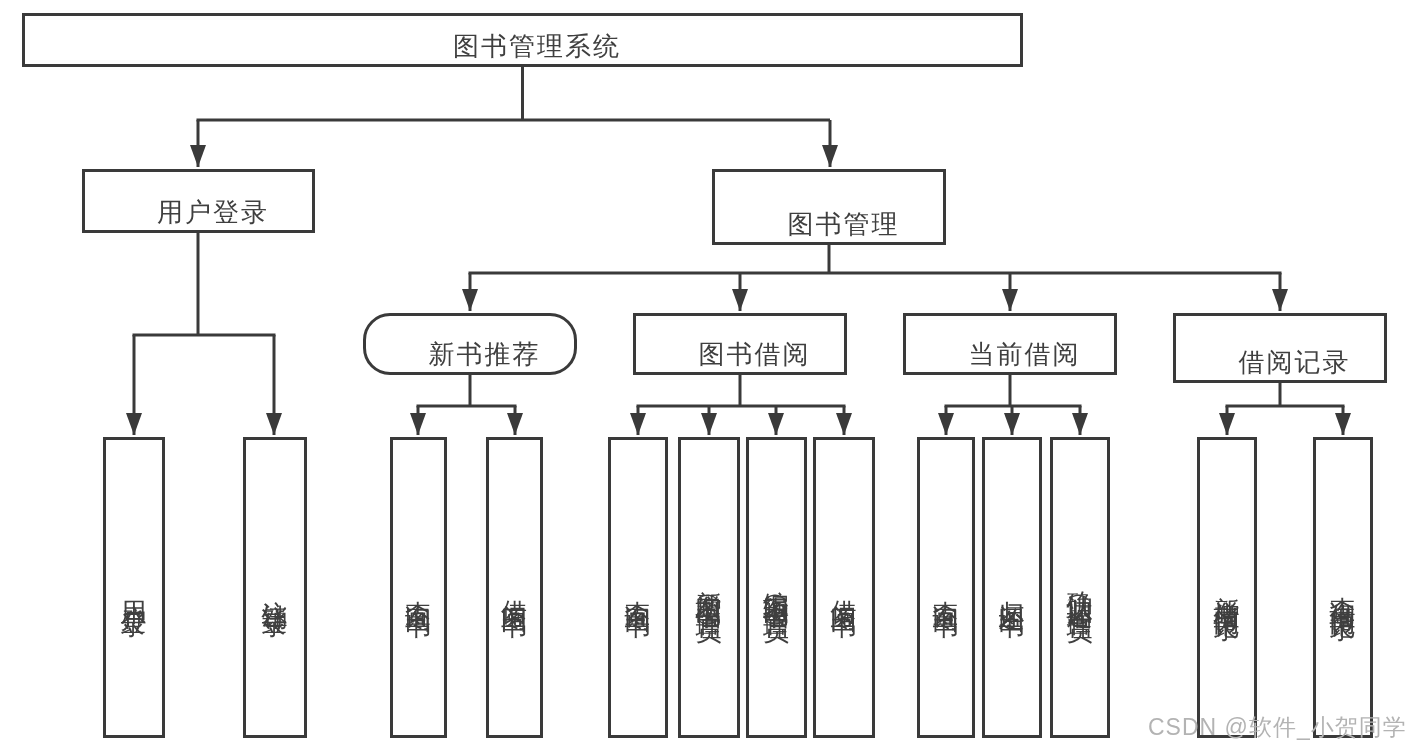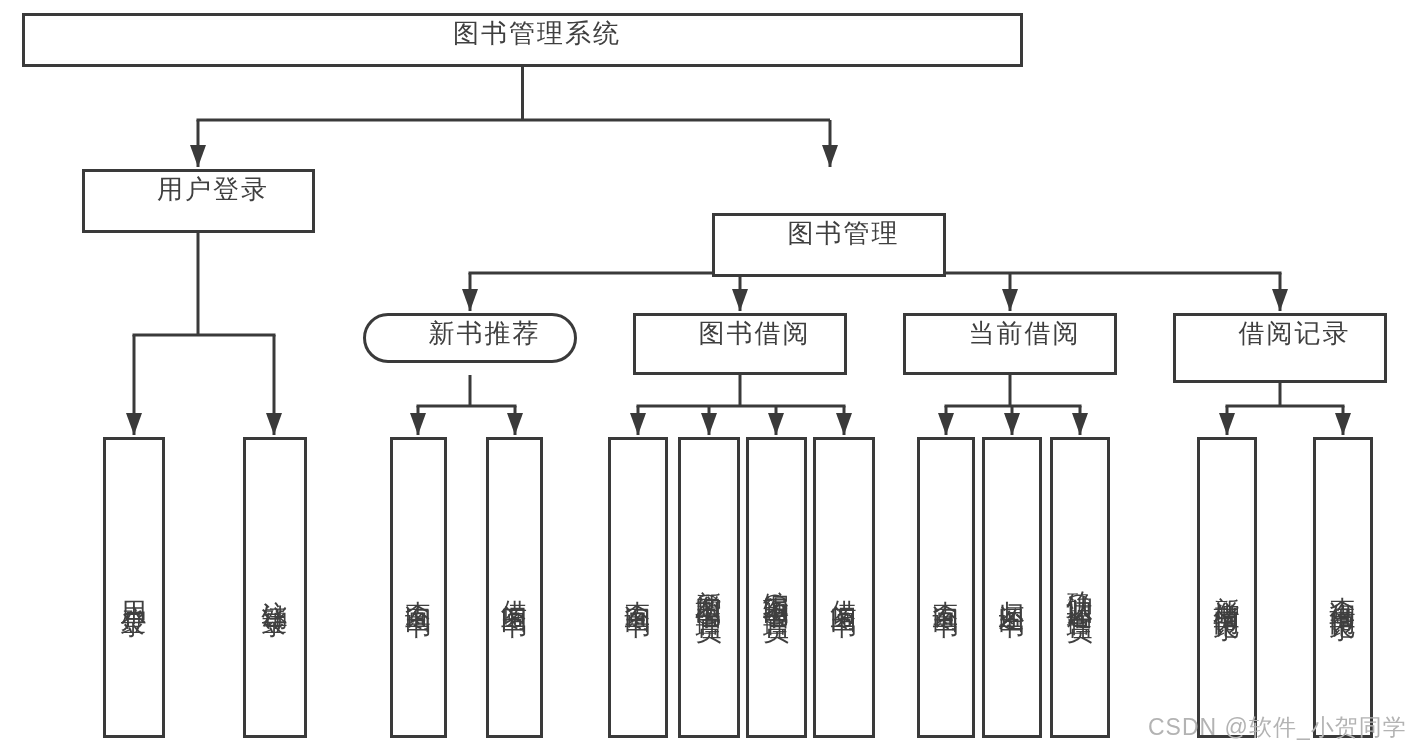--- a/index.html
+++ b/index.html
@@ -17,21 +17,21 @@
     overflow:hidden;
   }
   #connector-svg{position:absolute;left:0;top:0;width:1405px;height:747px;}
   #connector-svg .cline{stroke:var(--line);stroke-width:3;fill:none;}
   #connector-svg .ahead{fill:var(--line);}
   .box{
     position:absolute;
     background:var(--background);
     border:3px solid var(--line);
     box-sizing:border-box;
-    display:flex;align-items:flex-start;justify-content:center;
+    display:flex;align-items:flex-end;justify-content:center;
     font-size:26px;
     color:var(--text);
     letter-spacing:2px;
     white-space:nowrap;
     padding-left:29px;
   }
   .box.root{font-size:26px;}
   .leaf{
     position:absolute;
     top:437px;height:301px;
@@ -111,25 +111,25 @@
     <path class="cline" d="M1343 406 V435" marker-end="url(#arrow)"></path>
   </svg>
 
   <div class="box root" style="left:22px;top:13px;width:1001px;height:54px;">
     <span>图书管理系统</span>
   </div>
 
   <div class="box" style="left:82px;top:169px;width:233px;height:64px;">
     <span>用户登录</span>
   </div>
-  <div class="box" style="left:712px;top:169px;width:234px;height:64px;margin-top:44px;">
+  <div class="box" style="left:712px;top:169px;width:234px;height:76px;">
     <span>图书管理</span>
   </div>
 
-  <div class="box" style="left:363px;top:313px;width:214px;height:50px;border-radius:27px;">
+  <div class="box" style="left:363px;top:313px;width:214px;height:62px;border-radius:27px;">
     <span>新书推荐</span>
   </div>
   <div class="box" style="left:903px;top:313px;width:214px;height:62px;">
     <span>当前借阅</span>
   </div>
   <div class="box" style="left:633px;top:313px;width:214px;height:62px;">
     <span>图书借阅</span>
   </div>
   <div class="box" style="left:1173px;top:313px;width:214px;height:70px;">
     <span>借阅记录</span>

